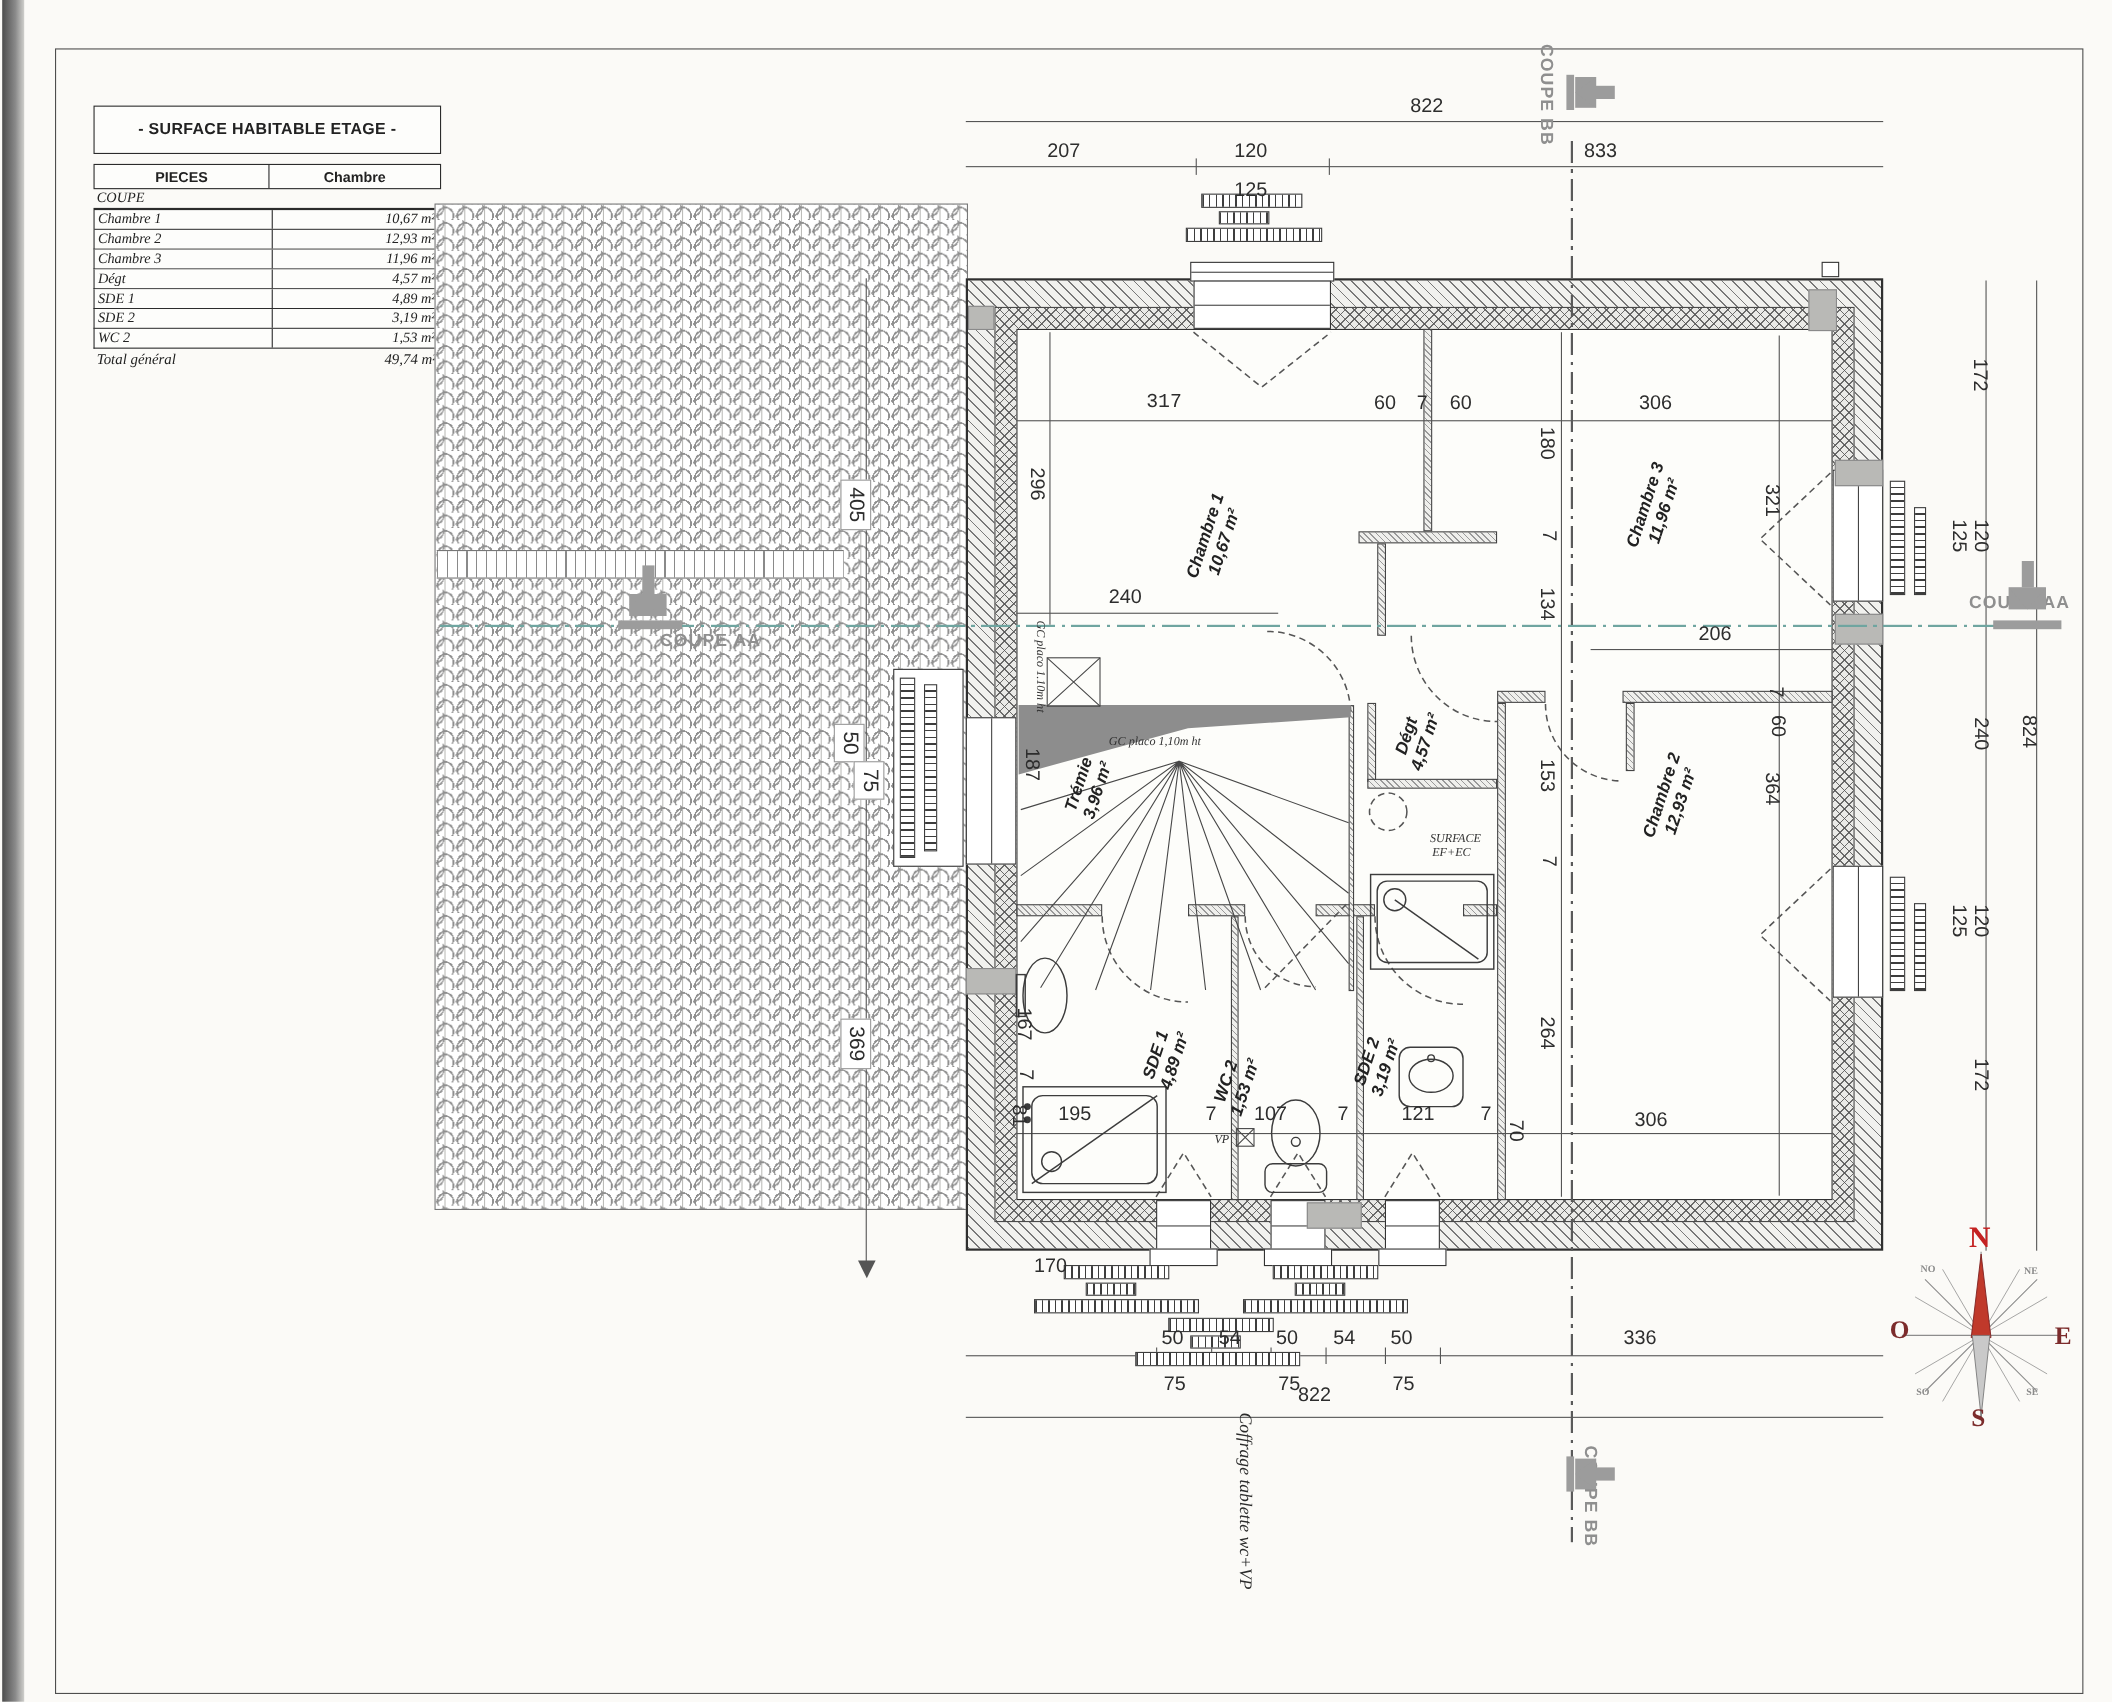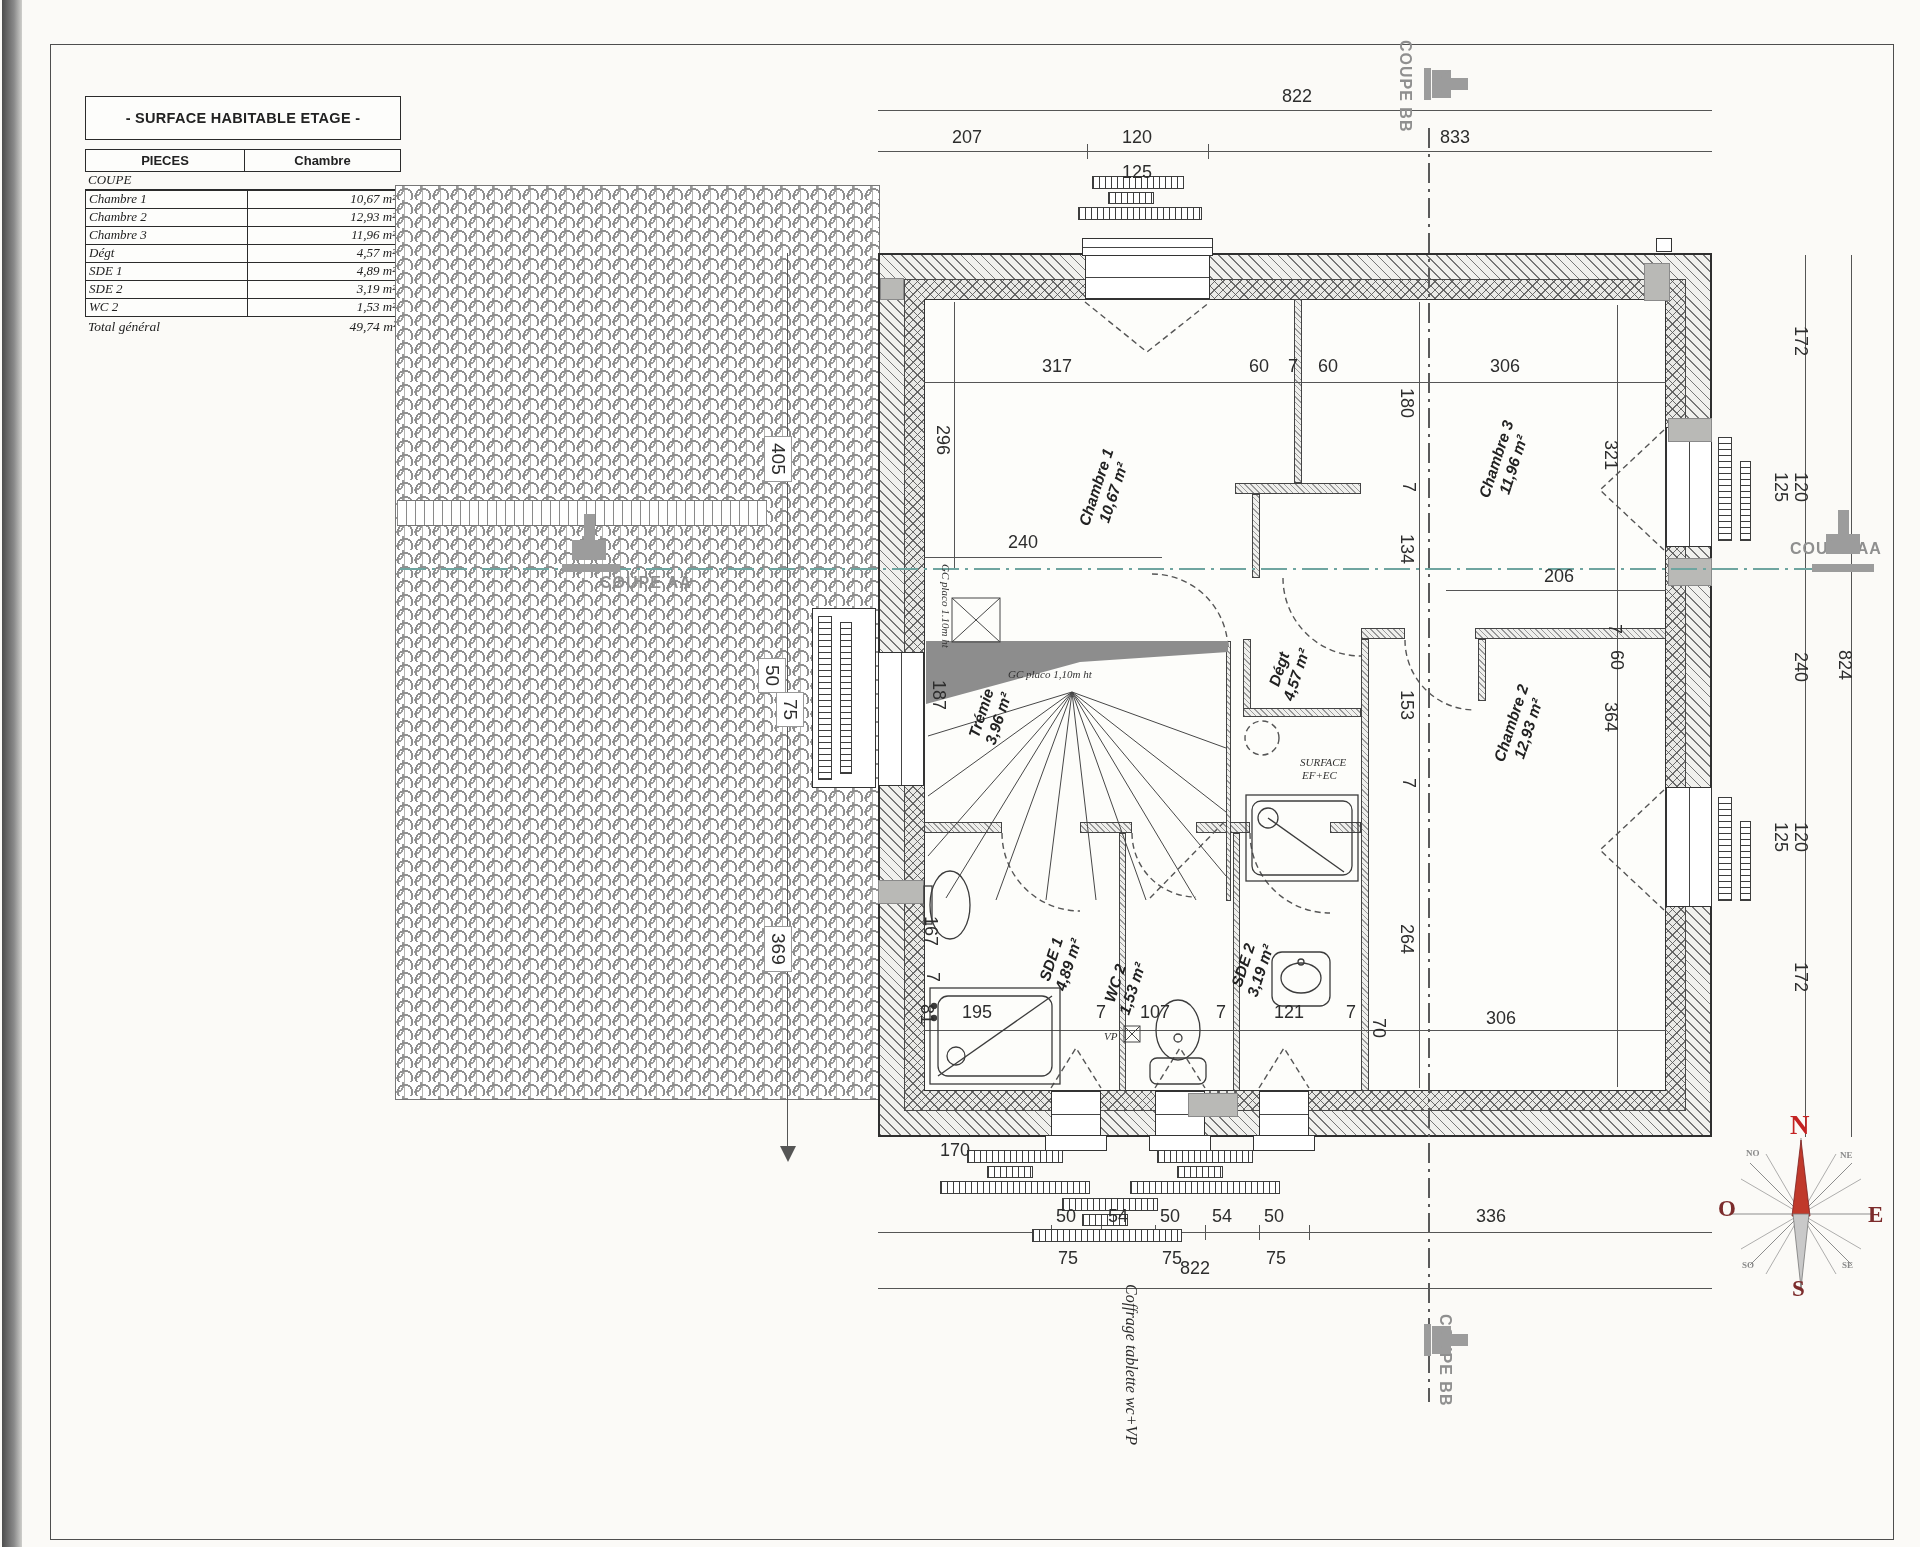--- a/index.html
+++ b/index.html
@@ -278,21 +278,21 @@
     <div class="lin" style="left: 1419px; top: 302px; width: 1px; height: 786px;"></div>
     <div class="lin" style="left: 924px; top: 1030px; width: 742px; height: 1px;"></div>
     <div class="lin" style="left: 1446px; top: 590px; width: 220px; height: 1px;"></div>
   </div>
 <div id="gen-labels">
     <div class="lbl h" style="left: 1282px; top: 86px;">822</div>
     <div class="lbl h" style="left: 952px; top: 127px;">207</div>
     <div class="lbl h" style="left: 1122px; top: 127px;">120</div>
     <div class="lbl h" style="left: 1122px; top: 162px;">125</div>
     <div class="lbl h" style="left: 1440px; top: 127px;">833</div>
-    <div class="lbl h" style="left: 1042px; top: 356px;">317</div>
+    <div class="lbl h" style="left: 1042px; top: 356px; font-family: Liberation Mono, monospace;">317</div>
     <div class="lbl h" style="left: 1249px; top: 356px;">60</div>
     <div class="lbl h" style="left: 1288px; top: 356px;">7</div>
     <div class="lbl h" style="left: 1318px; top: 356px;">60</div>
     <div class="lbl h" style="left: 1490px; top: 356px;">306</div>
     <div class="lbl h" style="left: 1008px; top: 532px;">240</div>
     <div class="lbl h" style="left: 1544px; top: 566px;">206</div>
     <div class="lbl h" style="left: 1486px; top: 1008px;">306</div>
     <div class="lbl h" style="left: 962px; top: 1002px;">195</div>
     <div class="lbl h" style="left: 1096px; top: 1002px;">7</div>
     <div class="lbl h" style="left: 1140px; top: 1002px;">107</div>

